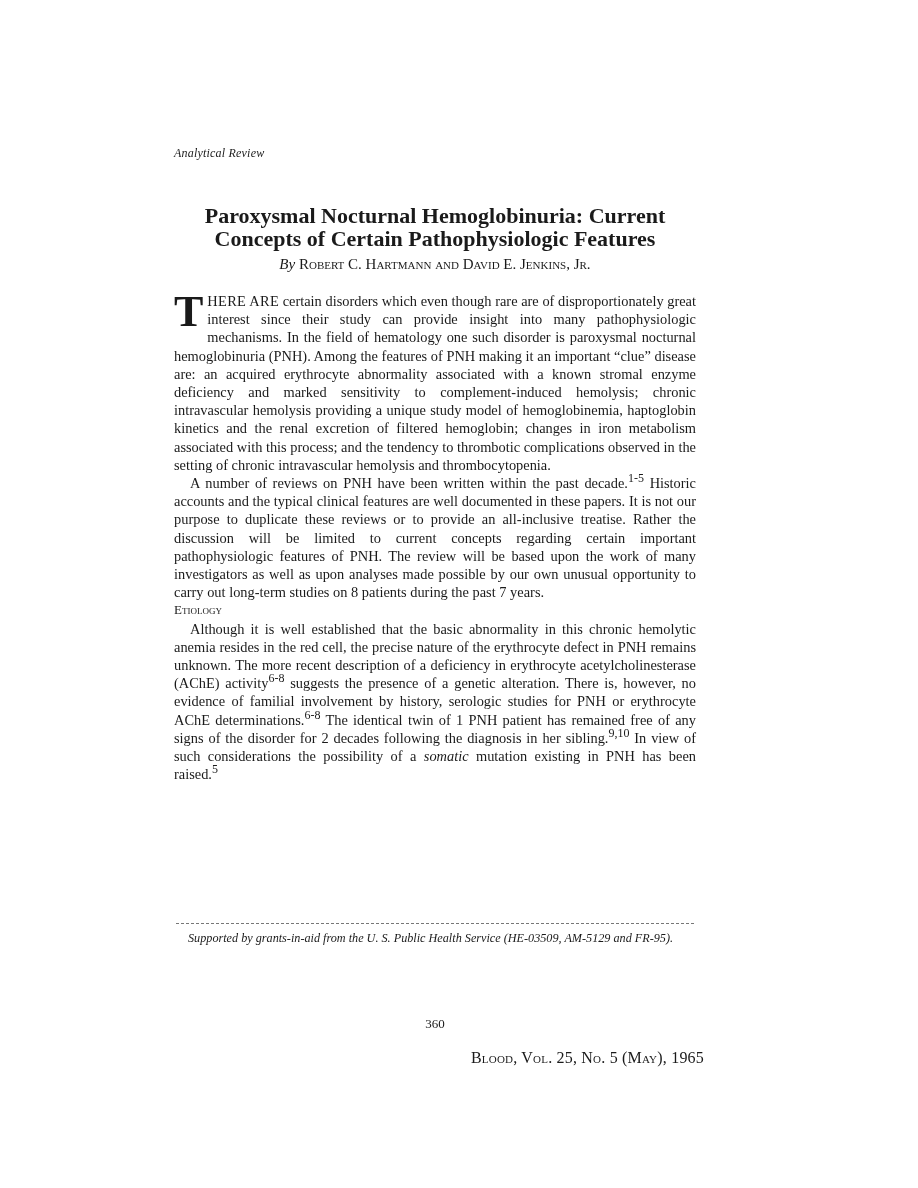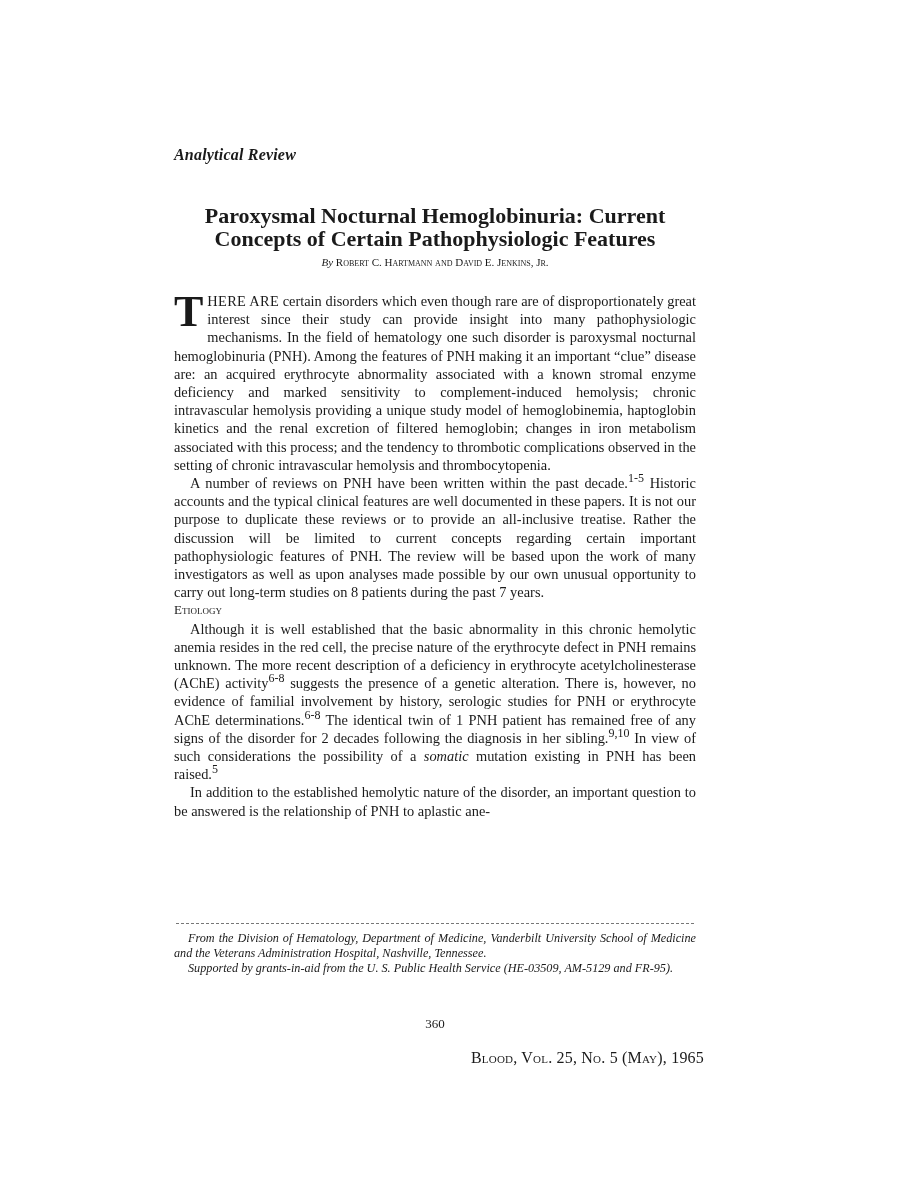--- a/index.html
+++ b/index.html
@@ -12,42 +12,42 @@
     height: 1188px;
     position: relative;
     overflow: hidden;
     font-family: "Liberation Serif", "DejaVu Serif", serif;
     color: #1a1a1a;
   }
   .section-label {
     position: absolute;
     left: 174px;
     top: 146px;
-    font-size: 16px;
-    font-weight: bold;
+    font-size: 12px;
+    font-weight: normal;
     font-style: italic;
     letter-spacing: 0.2px;
   }
   .title {
     position: absolute;
     left: 174px;
     top: 204px;
     width: 522px;
     text-align: center;
     font-size: 22px;
     font-weight: bold;
     line-height: 23px;
   }
   .byline {
     position: absolute;
     left: 174px;
     top: 256px;
     width: 522px;
     text-align: center;
-    font-size: 11px;
+    font-size: 15px;
   }
   .byline .by { font-style: italic; }
   .sc { font-variant: small-caps; }
   .body-text {
     position: absolute;
     left: 174px;
     top: 292px;
     width: 522px;
     font-size: 14.4px;
     line-height: 18.2px;
@@ -134,25 +134,23 @@
 
 <div class="body-text">
   <p class="first"><span class="dropcap">T</span><span class="lead-caps">HERE ARE</span><span> certain disorders which even though rare are of disproportionately great interest since their study can provide insight into many pathophysiologic mechanisms. In the field of hematology one such disorder is paroxysmal nocturnal hemoglobinuria (PNH). Among the features of PNH making it an important “clue” disease are: an acquired erythrocyte abnormality associated with a known stromal enzyme deficiency and marked sensitivity to complement-induced hemolysis; chronic intravascular hemolysis providing a unique study model of hemoglobinemia, haptoglobin kinetics and the renal excretion of filtered hemoglobin; changes in iron metabolism associated with this process; and the tendency to thrombotic complications observed in the setting of chronic intravascular hemolysis and thrombocytopenia.</span></p>
 
   <p><span>A number of reviews on PNH have been written within the past decade.</span><sup>1-5</sup><span> Historic accounts and the typical clinical features are well documented in these papers. It is not our purpose to duplicate these reviews or to provide an all-inclusive treatise. Rather the discussion will be limited to current concepts regarding certain important pathophysiologic features of PNH. The review will be based upon the work of many investigators as well as upon analyses made possible by our own unusual opportunity to carry out long-term studies on 8 patients during the past 7 years.</span></p>
 
   <p class="heading">Etiology</p>
 
   <p><span>Although it is well established that the basic abnormality in this chronic hemolytic anemia resides in the red cell, the precise nature of the erythrocyte defect in PNH remains unknown. The more recent description of a deficiency in erythrocyte acetylcholinesterase (AChE) activity</span><sup>6-8</sup><span> suggests the presence of a genetic alteration. There is, however, no evidence of familial involvement by history, serologic studies for PNH or erythrocyte AChE determinations.</span><sup>6-8</sup><span> The identical twin of 1 PNH patient has remained free of any signs of the disorder for 2 decades following the diagnosis in her sibling.</span><sup>9,10</sup><span> In view of such considerations the possibility of a </span><em>somatic</em><span> mutation existing in PNH has been raised.</span><sup>5</sup></p>
 
-  <p>In addition to the established hemolytic nature of the disorder, an important question to be answered is the relationship of PNH to aplastic ane-</p>
 </div>
 
 <div class="rule"></div>
 
 <div class="footnotes">
-  <p>From the Division of Hematology, Department of Medicine, Vanderbilt University School of Medicine and the Veterans Administration Hospital, Nashville, Tennessee.</p>
   <p>Supported by grants-in-aid from the U. S. Public Health Service (HE-03509, AM-5129 and FR-95).</p>
 </div>
 
 <div class="page-number">360</div>
 
 <div class="journal-ref">Blood, Vol. 25, No. 5 (May), 1965</div>
 
 </body></html>

